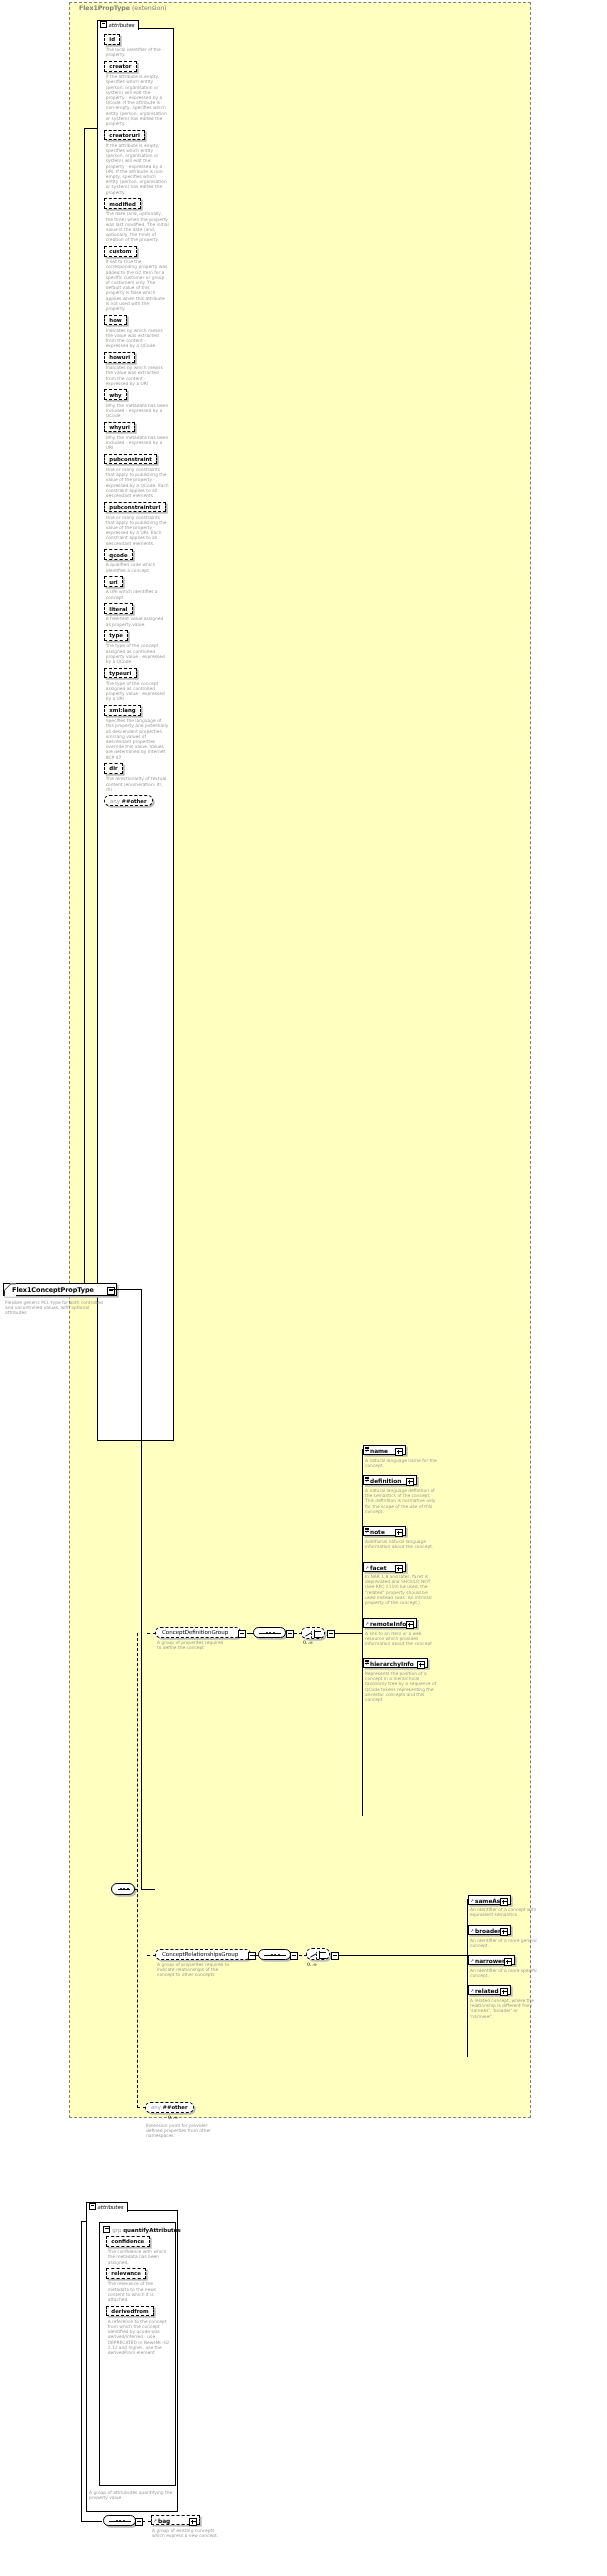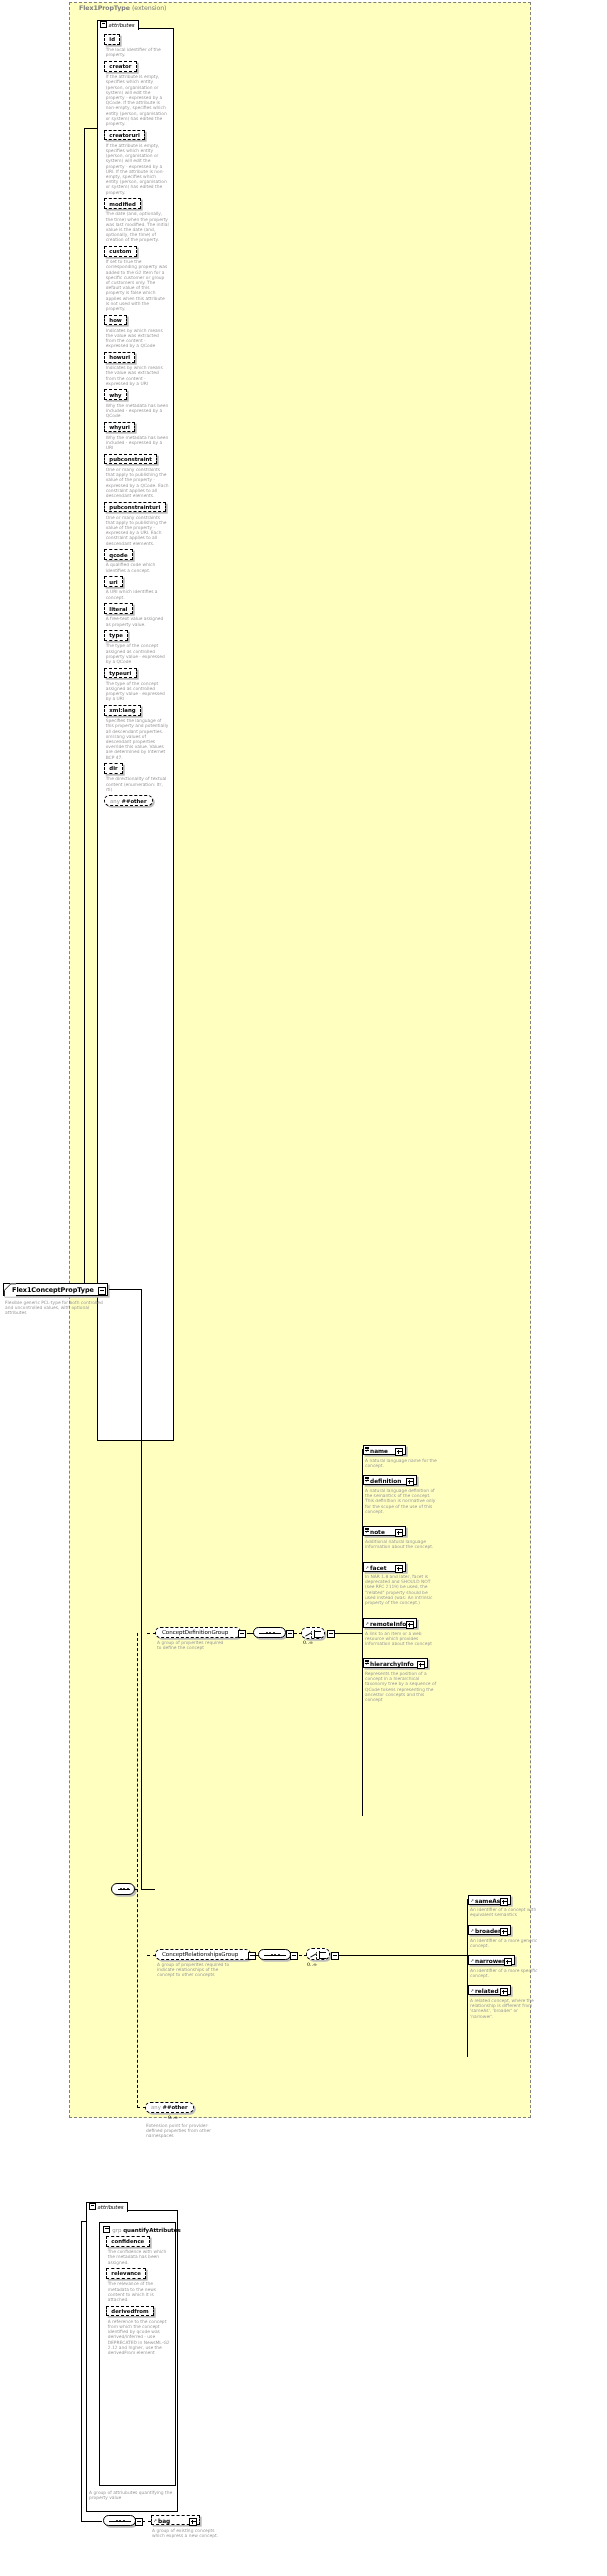--- a/index.html
+++ b/index.html
@@ -55,21 +55,21 @@
     position:relative;display:inline-block;
     border:0.9px dashed #000;border-radius:6px;background:#fff;
     padding:1.3px 5.1px;font-size:5.3px;line-height:6px;white-space:nowrap;
     box-shadow:1.7px 1.7px 0 0 #bdbdbd;
   }
   .anybox .any{color:#9a9a9a;font-weight:normal;}
   .anybox .ns{font-weight:bold;color:#000;}
 
   
   #roottype{
-    left:3.4px;top:1283px;width:105px;height:13px;
+    left:3.4px;top:1283px;width:114px;height:13px;
     background:#fff;border:0.9px solid #000;box-sizing:border-box;
     box-shadow:1.7px 1.7px 0 0 #bdbdbd;
   }
   #roottype .label{
     position:absolute;left:7.7px;top:2.1px;font-weight:bold;font-size:6.5px;
     white-space:nowrap;letter-spacing:-0.1px;
   }
   .expander{
     position:absolute;width:6px;height:6px;border:0.9px solid #000;background:#fff;
   }

